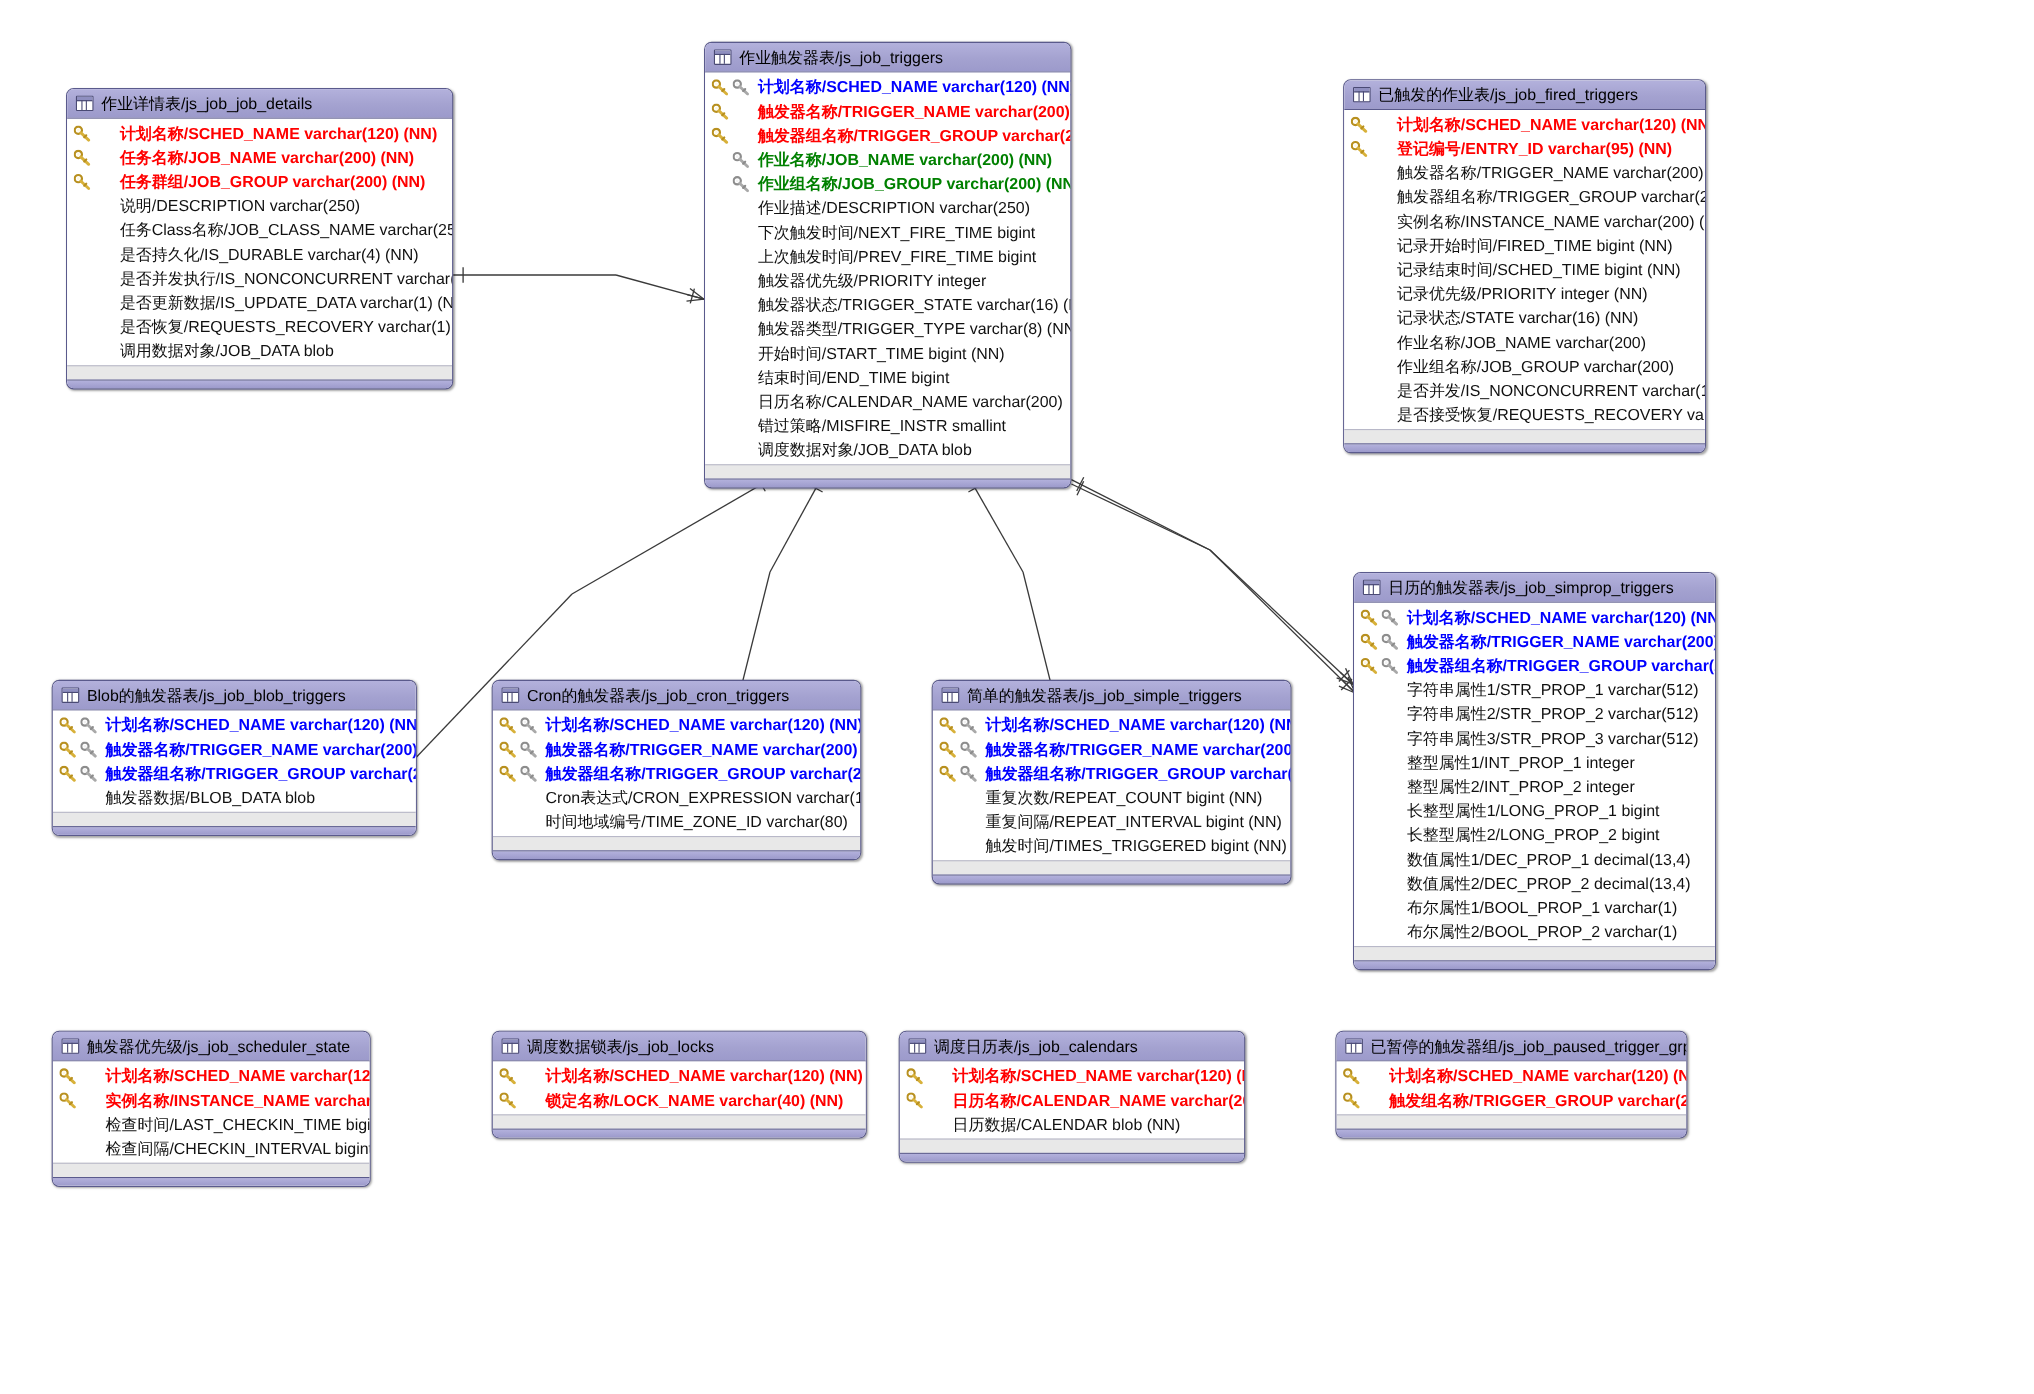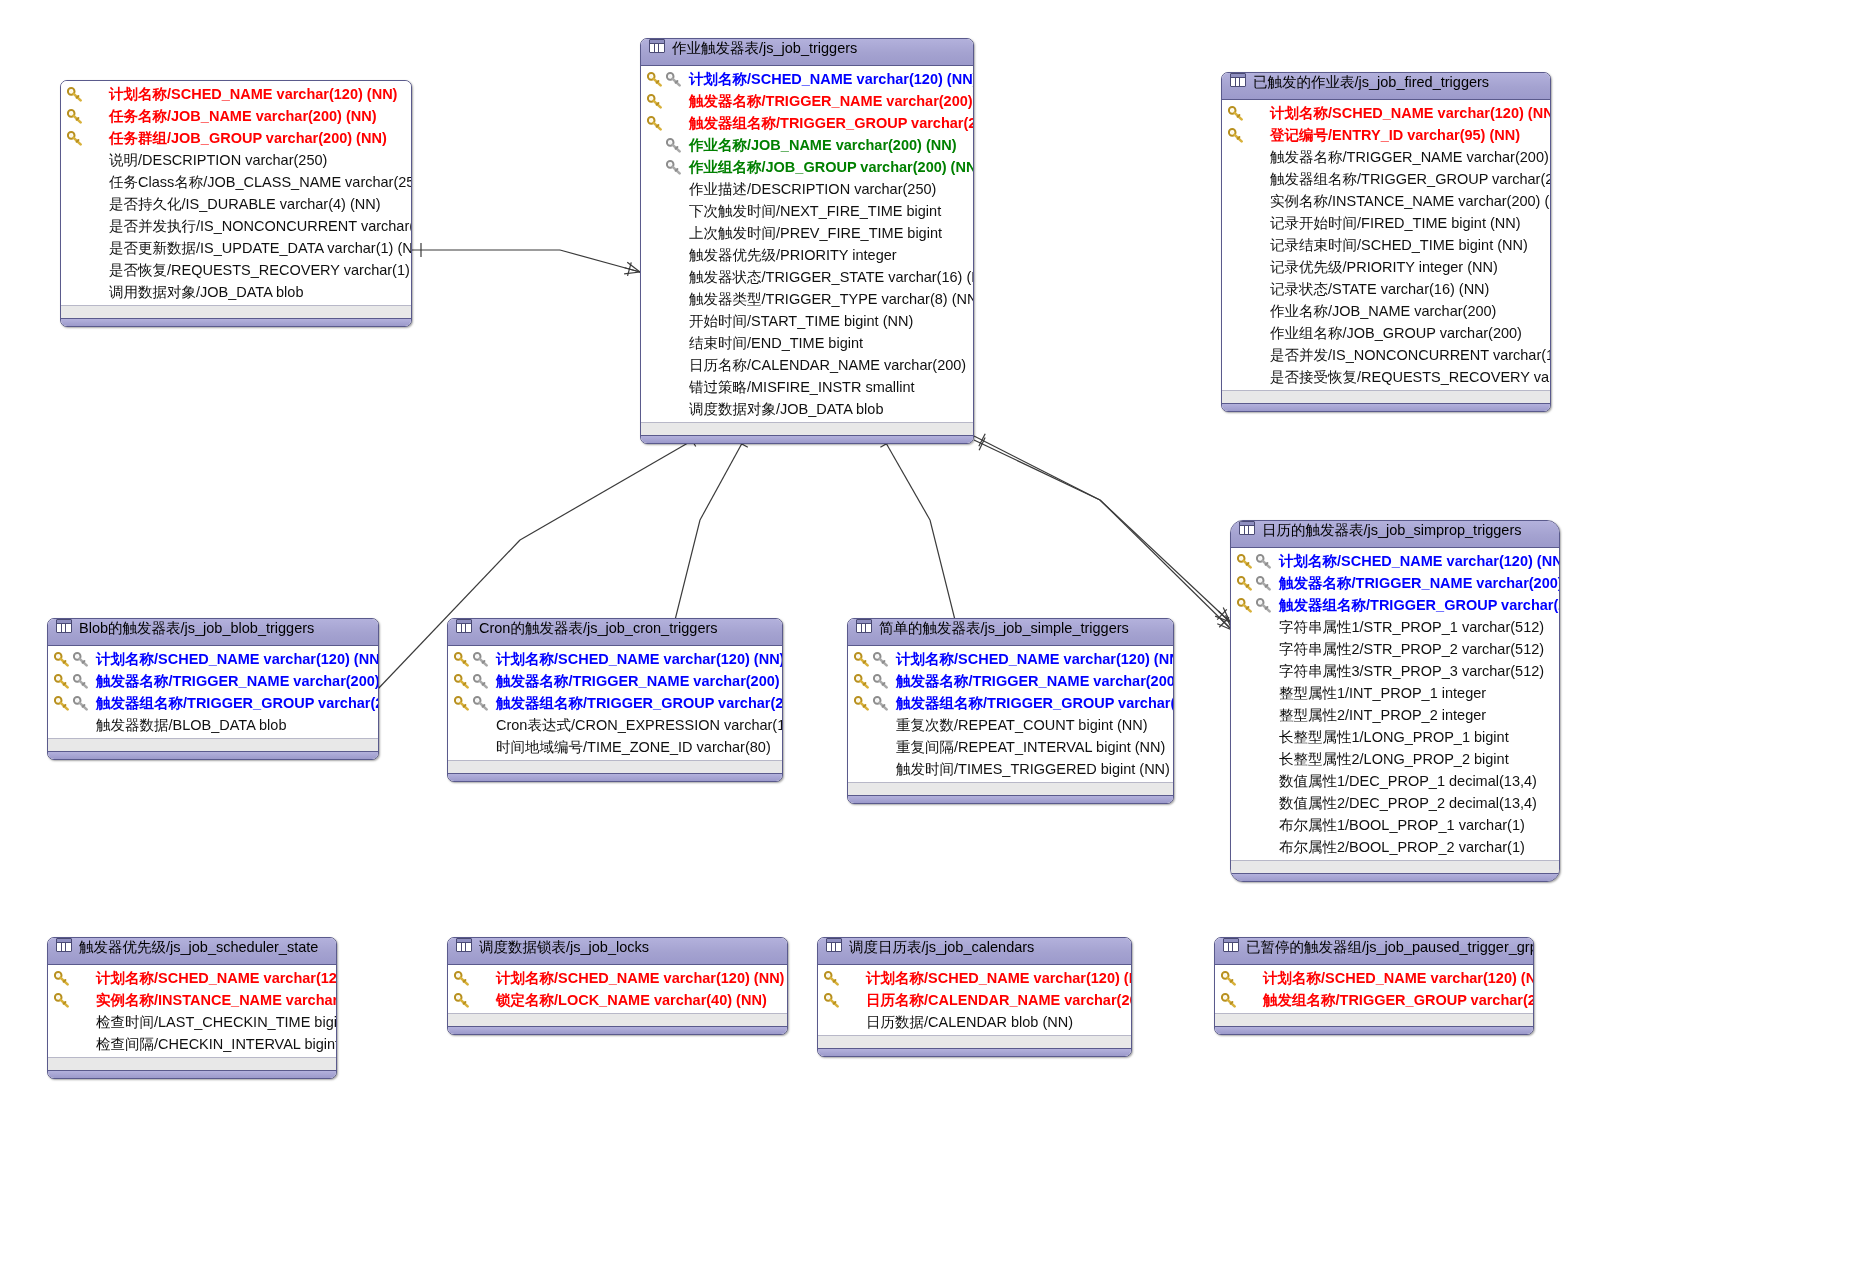--- a/index.html
+++ b/index.html
@@ -19,21 +19,21 @@
     border-radius:7px;
     box-shadow:1px 1px 2px rgba(0,0,0,.35);
     box-sizing:border-box;
     overflow:hidden;
   }
   .entity .hdr{
     background:#a9a7d4;
     background:linear-gradient(to bottom,#b3b1dc 0%,#a4a2d0 55%,#9c9acb 100%);
     border-bottom:1px solid #5a5a8c;
     height:26px;
-    display:flex;align-items:flex-start;
+    display:flex;align-items:center;
     padding:0 8px;
     gap:7px;
     font-size:14.5px;
     color:#000;
     white-space:nowrap;
   }
   .tbl-icon{
     width:14px;height:12px;flex:0 0 auto;
     border:1px solid #4a4a74;
     background:#ffffff;
@@ -131,20 +131,24 @@
         <line x1="1100" y1="500" x2="1232" y2="630" stroke="#3a3a3a" stroke-width="1.2"></line>
         <line x1="1232" y1="630" x2="1217.2491336035464" y2="623.8022632716468" stroke="#3a3a3a" stroke-width="1.2"></line>
         <line x1="1232" y1="630" x2="1220.6002594500785" y2="618.772982791744" stroke="#3a3a3a" stroke-width="1.2"></line>
         <line x1="1232" y1="630" x2="1225.5777945895343" y2="615.3454690397207" stroke="#3a3a3a" stroke-width="1.2"></line>
         <line x1="1219.2508583433168" y1="627.2688121599147" x2="1229.074498400541" y2="617.2940391787333" stroke="#3a3a3a" stroke-width="1.2"></line>
         <line x1="985.1942680104956" y1="433.8347370346323" x2="978.8541516151707" y2="446.3168411879284" stroke="#3a3a3a" stroke-width="1.2"></line>
       </g>
     </svg>
   <div id="entities">
       <div class="entity" style="left: 60px; top: 80px; width: 352px;">
+        <div class="hdr">
+          <span class="tbl-icon"></span>
+          <span>作业详情表/js_job_job_details</span>
+        </div>
         <div class="rows">
           <div class="row">
             <span class="keyslot">
               <svg width="17" height="15" viewBox="0 0 17 15">
                 <circle cx="4.2" cy="4.4" r="3.3" fill="none" stroke="#b8901f" stroke-width="2"></circle>
                 <circle cx="4.2" cy="4.4" r="1.2" fill="#fff8dc"></circle>
                 <path d="M6.4 6.6 L13.6 13.4" stroke="#d8b13a" stroke-width="2.6" stroke-linecap="round"></path>
                 <path d="M9.6 10.8 L11.4 9.0" stroke="#b8901f" stroke-width="2" stroke-linecap="round"></path>
               </svg>
             </span>
@@ -428,21 +432,21 @@
           </div>
           <div class="row">
             <span class="keyslot"></span>
             <span class="keyslot"></span>
             <span class="label plain">是否接受恢复/REQUESTS_RECOVERY varchar(1)</span>
           </div>
         </div>
         <div class="foot"></div>
         <div class="foot2"></div>
       </div>
-      <div class="entity" style="left: 1230px; top: 520px; width: 330px; border-radius: 13px;">
+      <div class="entity" style="left: 1230px; top: 520px; width: 330px;">
         <div class="hdr">
           <span class="tbl-icon"></span>
           <span>日历的触发器表/js_job_simprop_triggers</span>
         </div>
         <div class="rows">
           <div class="row">
             <span class="keyslot">
               <svg width="17" height="15" viewBox="0 0 17 15">
                 <circle cx="4.2" cy="4.4" r="3.3" fill="none" stroke="#b8901f" stroke-width="2"></circle>
                 <circle cx="4.2" cy="4.4" r="1.2" fill="#fff8dc"></circle>

